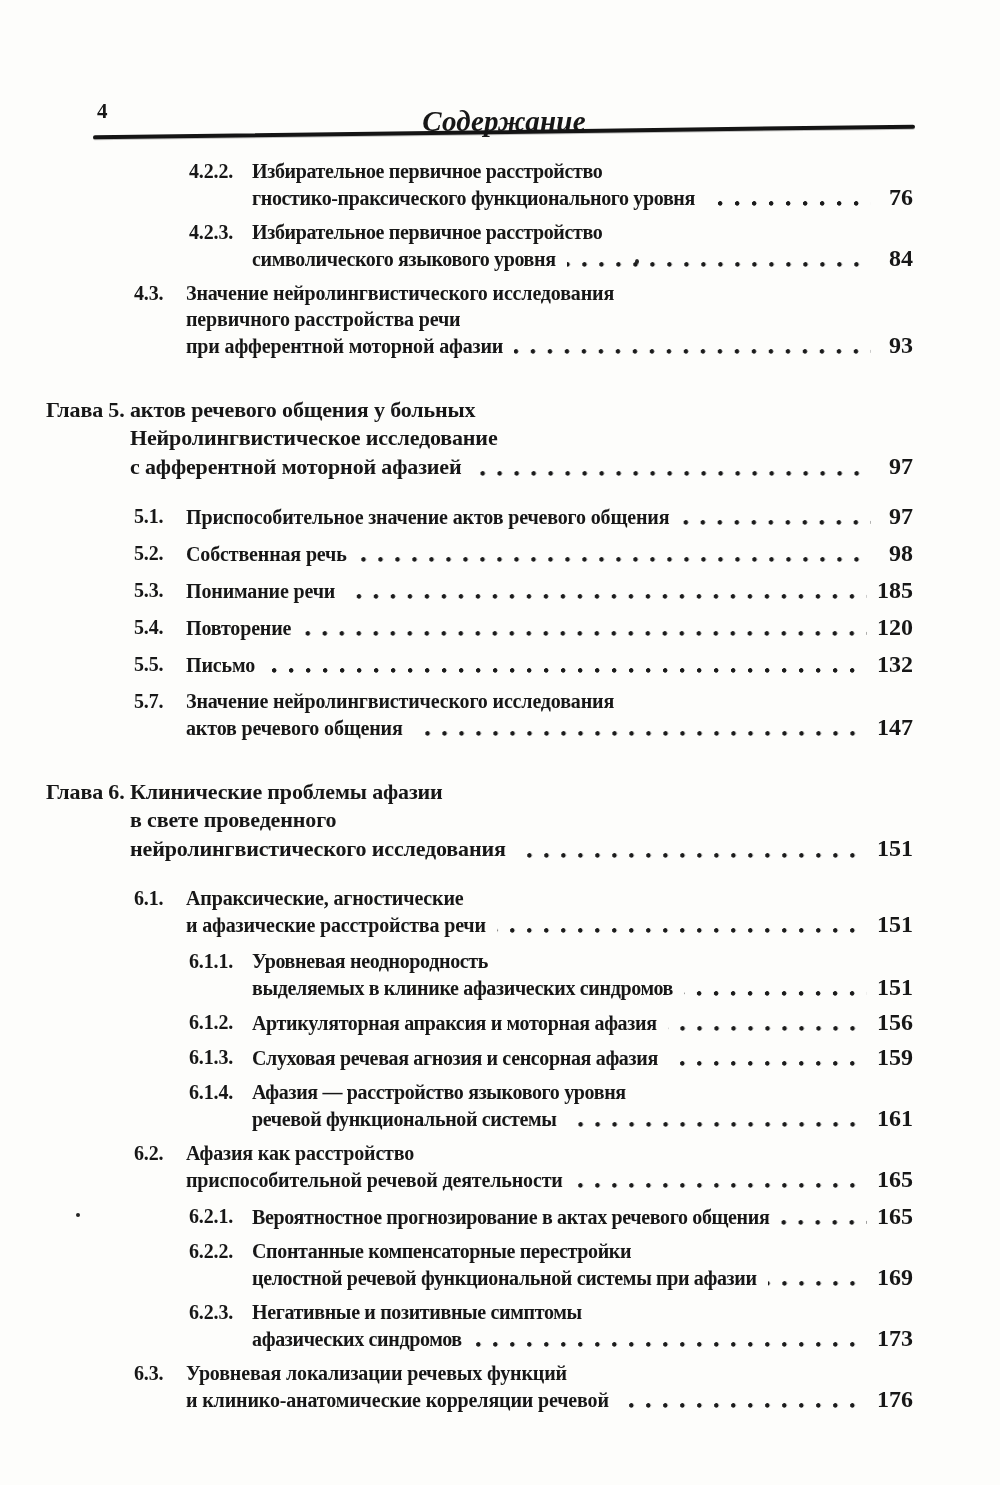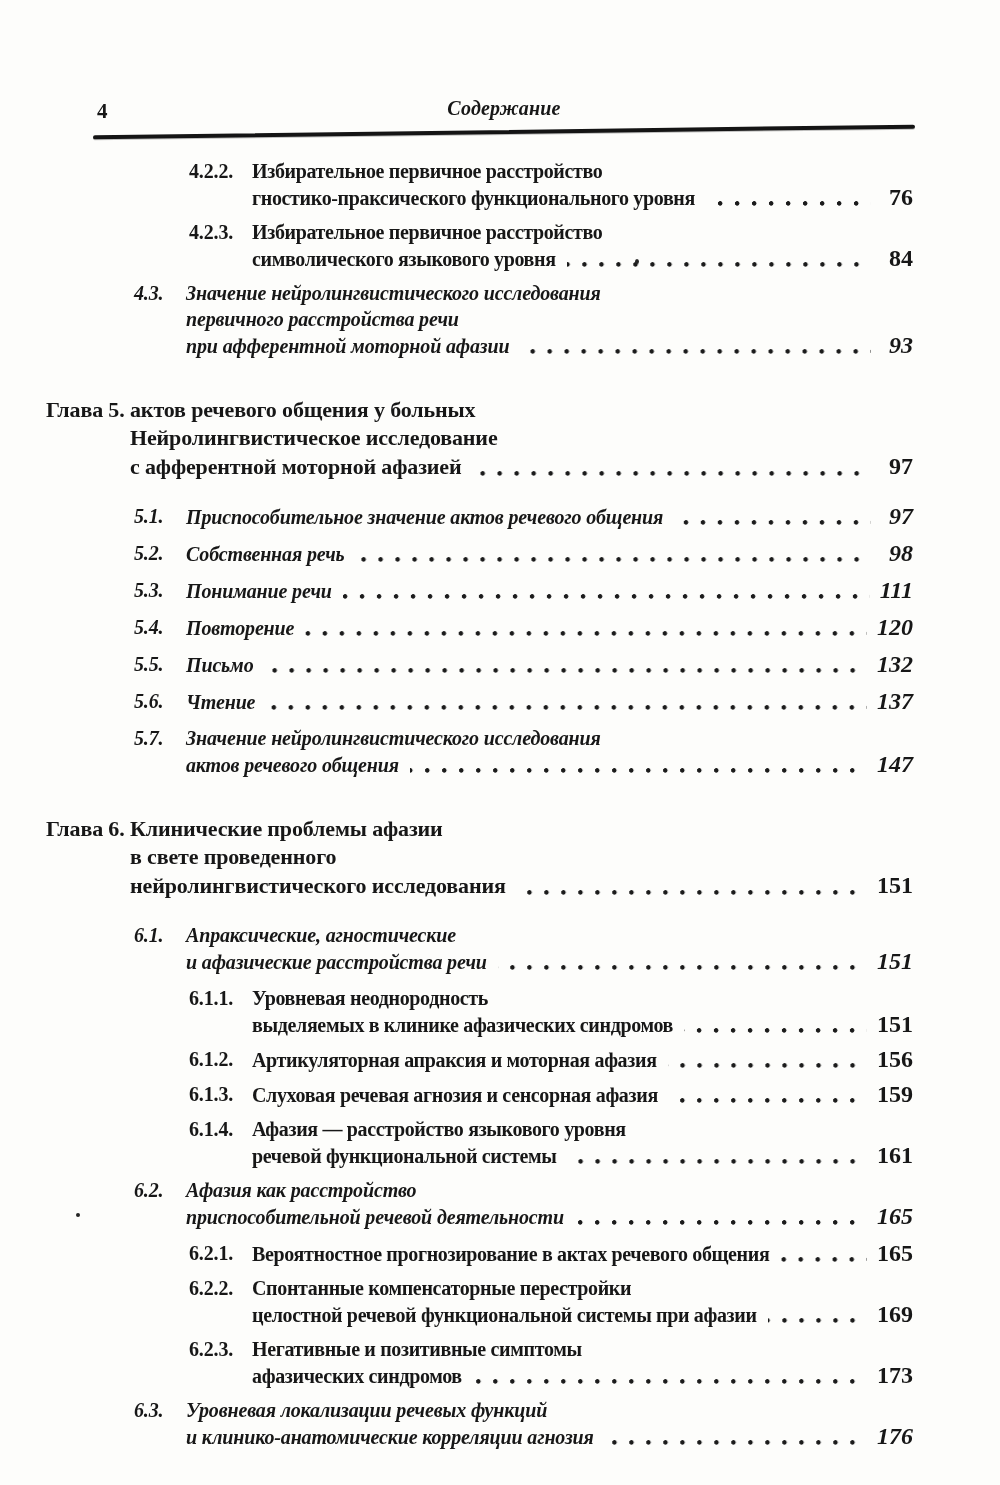--- a/index.html
+++ b/index.html
@@ -9,39 +9,40 @@
     color:#171717;
     font-family:"Liberation Serif", serif;
     font-weight:700;
     position:relative;
     overflow:hidden;
   }
   
   .header{position:absolute;left:95px;right:87px;top:97px;height:34px;}
   .page-num{position:absolute;left:2px;top:2px;font-size:21px;letter-spacing:0;}
   .running-title{
-    text-align:center;font-style:italic;font-size:20px;font-weight:700;
+    text-align:center;font-style:italic;font-size:29px;font-weight:700;
     letter-spacing:.2px;
+    margin-top:8px;
   }
   .rule{
     position:absolute;left:-2px;right:-2px;top:33px;height:3.6px;
     background:#141414;border-radius:2px;
     transform:rotate(-0.75deg);
     box-shadow:0 1px 0 rgba(20,20,20,.25);
   }
   
   .toc{position:absolute;left:0;right:87px;top:158px;}
   .entry{display:flex;margin-bottom:10px;font-size:20px;line-height:26px;letter-spacing:-.15px;}
   .entry .num{flex:0 0 auto;white-space:nowrap;}
   .entry .body{flex:1 1 auto;min-width:0;}
   
   .lvl0{margin-left:46px;margin-top:37px;margin-bottom:22px;font-size:22px;line-height:28px;}
   .lvl0 .num{width:84px;}
   
-  .lvl1{margin-left:134px;font-style:italic;}
+  .lvl1{margin-left:134px;}
   .lvl1 .num{width:52px;}
   
   .lvl2{margin-left:189px;margin-bottom:8px;}
   .lvl2 .num{width:63px;}
   .lvl2 .t{letter-spacing:-.35px;}
   .line{white-space:nowrap;}
   .line.last{display:flex;align-items:baseline;}
   .line.last .t{flex:0 0 auto;}
   .leader{
     flex:1 1 auto;min-width:22px;align-self:flex-end;
@@ -130,51 +131,41 @@
           <span class="pg">98</span>
         </div>
       </div>
     </div>
     <div class="entry lvl1">
       <span class="num">5.3.</span>
       <div class="body">
         <div class="line last">
           <span class="t">Понимание речи</span>
           <span class="leader"></span>
-          <span class="pg">111</span>
+          <span class="pg">185</span>
         </div>
       </div>
     </div>
     <div class="entry lvl1">
       <span class="num">5.4.</span>
       <div class="body">
         <div class="line last">
           <span class="t">Повторение</span>
           <span class="leader"></span>
           <span class="pg">120</span>
         </div>
       </div>
     </div>
     <div class="entry lvl1">
       <span class="num">5.5.</span>
       <div class="body">
         <div class="line last">
           <span class="t">Письмо</span>
           <span class="leader"></span>
           <span class="pg">132</span>
-        </div>
-      </div>
-    </div>
-    <div class="entry lvl1">
-      <span class="num">5.6.</span>
-      <div class="body">
-        <div class="line last">
-          <span class="t">Чтение</span>
-          <span class="leader"></span>
-          <span class="pg">137</span>
         </div>
       </div>
     </div>
     <div class="entry lvl1">
       <span class="num">5.7.</span>
       <div class="body">
         <div class="line"><span class="t">Значение нейролингвистического исследования</span></div>
         <div class="line last">
           <span class="t">актов речевого общения</span>
           <span class="leader"></span>
@@ -288,21 +279,21 @@
           <span class="leader"></span>
           <span class="pg">173</span>
         </div>
       </div>
     </div>
     <div class="entry lvl1">
       <span class="num">6.3.</span>
       <div class="body">
         <div class="line"><span class="t">Уровневая локализации речевых функций</span></div>
         <div class="line last">
-          <span class="t">и клинико-анатомические корреляции агнозия</span>
+          <span class="t">и клинико-анатомические корреляции речевой</span>
           <span class="leader"></span>
           <span class="pg">176</span>
         </div>
       </div>
     </div>
   </div>
 
 <div class="speck s1"></div>
 <div class="speck s2"></div>
 

